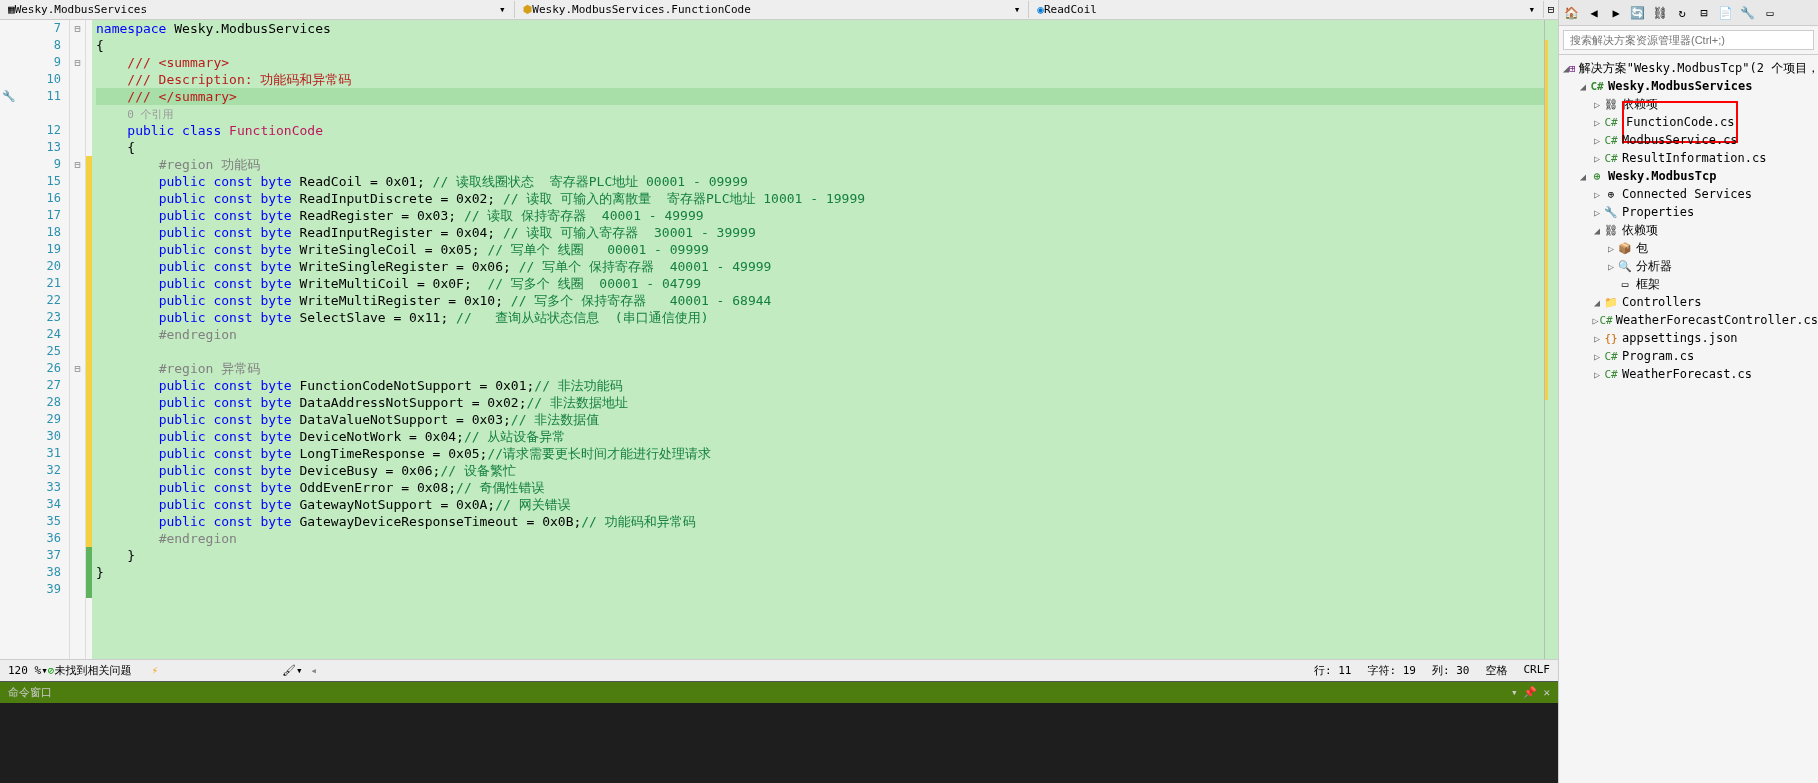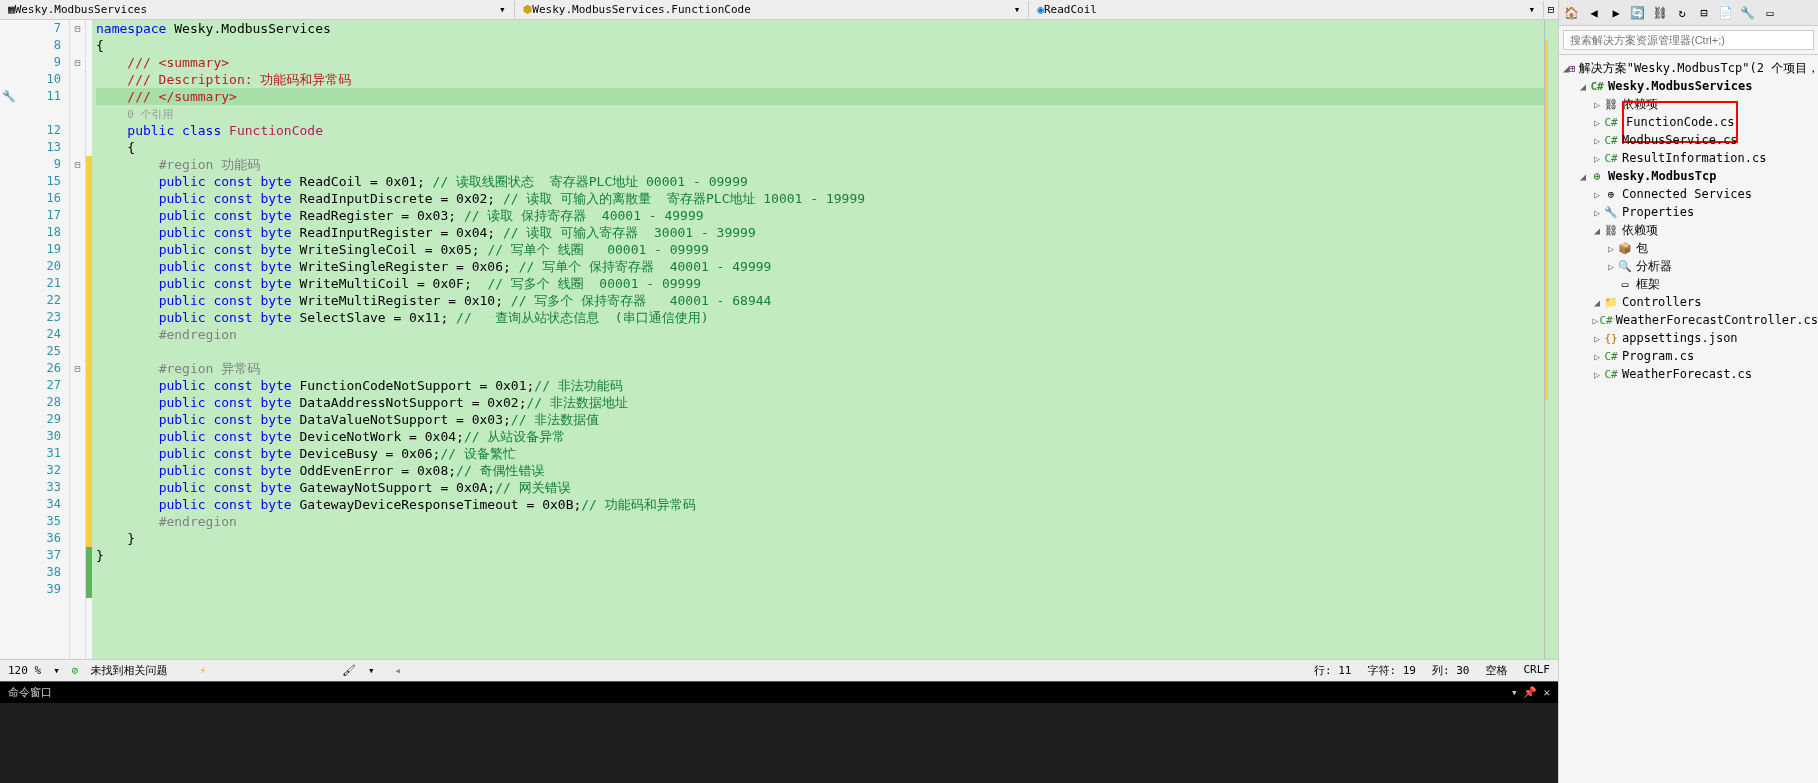--- a/index.html
+++ b/index.html
@@ -21,23 +21,23 @@
 .code-content { flex: 1; padding-left: 4px; }
 .code-line { height: 17px; line-height: 17px; white-space: pre; }
 .code-line.highlighted { background: #a8dfa8; }
 .kw { color: #0000ff; }
 .type { color: #be185d; }
 .cmt { color: #15803d; }
 .cmt-gray { color: #b91c1c; }
 .reg { color: #808080; font-weight: normal; }
 .ident { color: #000; }
 .ref-text { color: #999; font-size: 11px; }
-.status-bar { display: flex; background: #eee; border-top: 1px solid #ccc; height: 22px; align-items: center; padding: 0 8px; font-size: 11px; gap: 12px; }
+.status-bar { display: flex; background: #eee; border-top: 1px solid #ccc; height: 22px; align-items: center; padding: 0 8px; font-size: 11px; }
 .status-right { margin-left: auto; display: flex; gap: 16px; }
-.cmd-window { background: #000000; color: #ccc; height: 22px; display: flex; align-items: center; padding: 0 8px; font-size: 11px; border-top: 1px solid #555; }
+.cmd-window { background: #4d7c0f; color: #ccc; height: 22px; display: flex; align-items: center; padding: 0 8px; font-size: 11px; border-top: 1px solid #555; }
 .cmd-window .pin { margin-left: auto; display: flex; gap: 6px; }
 .solution-panel { width: 260px; background: #f5f5f5; border-left: 1px solid #ccc; display: flex; flex-direction: column; }
 .solution-toolbar { height: 26px; background: #e8e8e8; border-bottom: 1px solid #ccc; display: flex; align-items: center; padding: 0 4px; gap: 4px; }
 .tb-icon { width: 18px; height: 18px; display: inline-flex; align-items: center; justify-content: center; border-radius: 2px; cursor: pointer; font-size: 12px; }
 .solution-search { padding: 4px; border-bottom: 1px solid #ccc; }
 .solution-search input { width: 100%; padding: 3px 6px; border: 1px solid #ccc; font-size: 11px; }
 .tree { flex: 1; overflow: auto; padding: 4px 0; font-size: 12px; }
 .tree-item { display: flex; align-items: center; height: 18px; padding-left: 4px; cursor: pointer; white-space: nowrap; }
 .tree-item.bold { font-weight: bold; }
 .tree-indent { display: inline-block; }
@@ -196,30 +196,31 @@
           <div class="code-line">    <span class="ref-text">0 个引用</span></div>
           <div class="code-line">    <span class="kw">public</span> <span class="kw">class</span> <span class="type">FunctionCode</span></div>
           <div class="code-line">    <span class="ident">{</span></div>
           <div class="code-line">        <span class="reg">#region 功能码</span></div>
           <div class="code-line">        <span class="kw">public</span> <span class="kw">const</span> <span class="kw">byte</span> ReadCoil = 0x01; <span class="cmt">// 读取线圈状态  寄存器PLC地址 00001 - 09999</span></div>
           <div class="code-line">        <span class="kw">public</span> <span class="kw">const</span> <span class="kw">byte</span> ReadInputDiscrete = 0x02; <span class="cmt">// 读取 可输入的离散量  寄存器PLC地址 10001 - 19999</span></div>
           <div class="code-line">        <span class="kw">public</span> <span class="kw">const</span> <span class="kw">byte</span> ReadRegister = 0x03; <span class="cmt">// 读取 保持寄存器  40001 - 49999</span></div>
           <div class="code-line">        <span class="kw">public</span> <span class="kw">const</span> <span class="kw">byte</span> ReadInputRegister = 0x04; <span class="cmt">// 读取 可输入寄存器  30001 - 39999</span></div>
           <div class="code-line">        <span class="kw">public</span> <span class="kw">const</span> <span class="kw">byte</span> WriteSingleCoil = 0x05; <span class="cmt">// 写单个 线圈   00001 - 09999</span></div>
           <div class="code-line">        <span class="kw">public</span> <span class="kw">const</span> <span class="kw">byte</span> WriteSingleRegister = 0x06; <span class="cmt">// 写单个 保持寄存器  40001 - 49999</span></div>
-          <div class="code-line">        <span class="kw">public</span> <span class="kw">const</span> <span class="kw">byte</span> WriteMultiCoil = 0x0F;  <span class="cmt">// 写多个 线圈  00001 - 09999</span></div>
+          <div class="code-line">        <span class="kw">public</span> <span class="kw">const</span> <span class="kw">byte</span> WriteMultiCoil = 0x0F;  <span class="cmt">// 写多个 线圈  00001 - 04799</span></div>
           <div class="code-line">        <span class="kw">public</span> <span class="kw">const</span> <span class="kw">byte</span> WriteMultiRegister = 0x10; <span class="cmt">// 写多个 保持寄存器   40001 - 68944</span></div>
           <div class="code-line">        <span class="kw">public</span> <span class="kw">const</span> <span class="kw">byte</span> SelectSlave = 0x11; <span class="cmt">//   查询从站状态信息  (串口通信使用)</span></div>
           <div class="code-line">        <span class="reg">#endregion</span></div>
           <div class="code-line">        </div>
           <div class="code-line">        <span class="reg">#region 异常码</span></div>
           <div class="code-line">        <span class="kw">public</span> <span class="kw">const</span> <span class="kw">byte</span> FunctionCodeNotSupport = 0x01;<span class="cmt">// 非法功能码</span></div>
           <div class="code-line">        <span class="kw">public</span> <span class="kw">const</span> <span class="kw">byte</span> DataAddressNotSupport = 0x02;<span class="cmt">// 非法数据地址</span></div>
           <div class="code-line">        <span class="kw">public</span> <span class="kw">const</span> <span class="kw">byte</span> DataValueNotSupport = 0x03;<span class="cmt">// 非法数据值</span></div>
           <div class="code-line">        <span class="kw">public</span> <span class="kw">const</span> <span class="kw">byte</span> DeviceNotWork = 0x04;<span class="cmt">// 从站设备异常</span></div>
+          <div class="code-line">        <span class="kw">public</span> <span class="kw">const</span> <span class="kw">byte</span> LongTimeResponse = 0x05;<span class="cmt">//请求需要更长时间才能进行处理请求</span></div>
           <div class="code-line">        <span class="kw">public</span> <span class="kw">const</span> <span class="kw">byte</span> DeviceBusy = 0x06;<span class="cmt">// 设备繁忙</span></div>
           <div class="code-line">        <span class="kw">public</span> <span class="kw">const</span> <span class="kw">byte</span> OddEvenError = 0x08;<span class="cmt">// 奇偶性错误</span></div>
           <div class="code-line">        <span class="kw">public</span> <span class="kw">const</span> <span class="kw">byte</span> GatewayNotSupport = 0x0A;<span class="cmt">// 网关错误</span></div>
           <div class="code-line">        <span class="kw">public</span> <span class="kw">const</span> <span class="kw">byte</span> GatewayDeviceResponseTimeout = 0x0B;<span class="cmt">// 功能码和异常码</span></div>
           <div class="code-line">        <span class="reg">#endregion</span></div>
           <div class="code-line">    <span class="ident">}</span></div>
           <div class="code-line"><span class="ident">}</span></div>
           <div class="code-line"></div>
         </div>
       <div class="map-strip">

